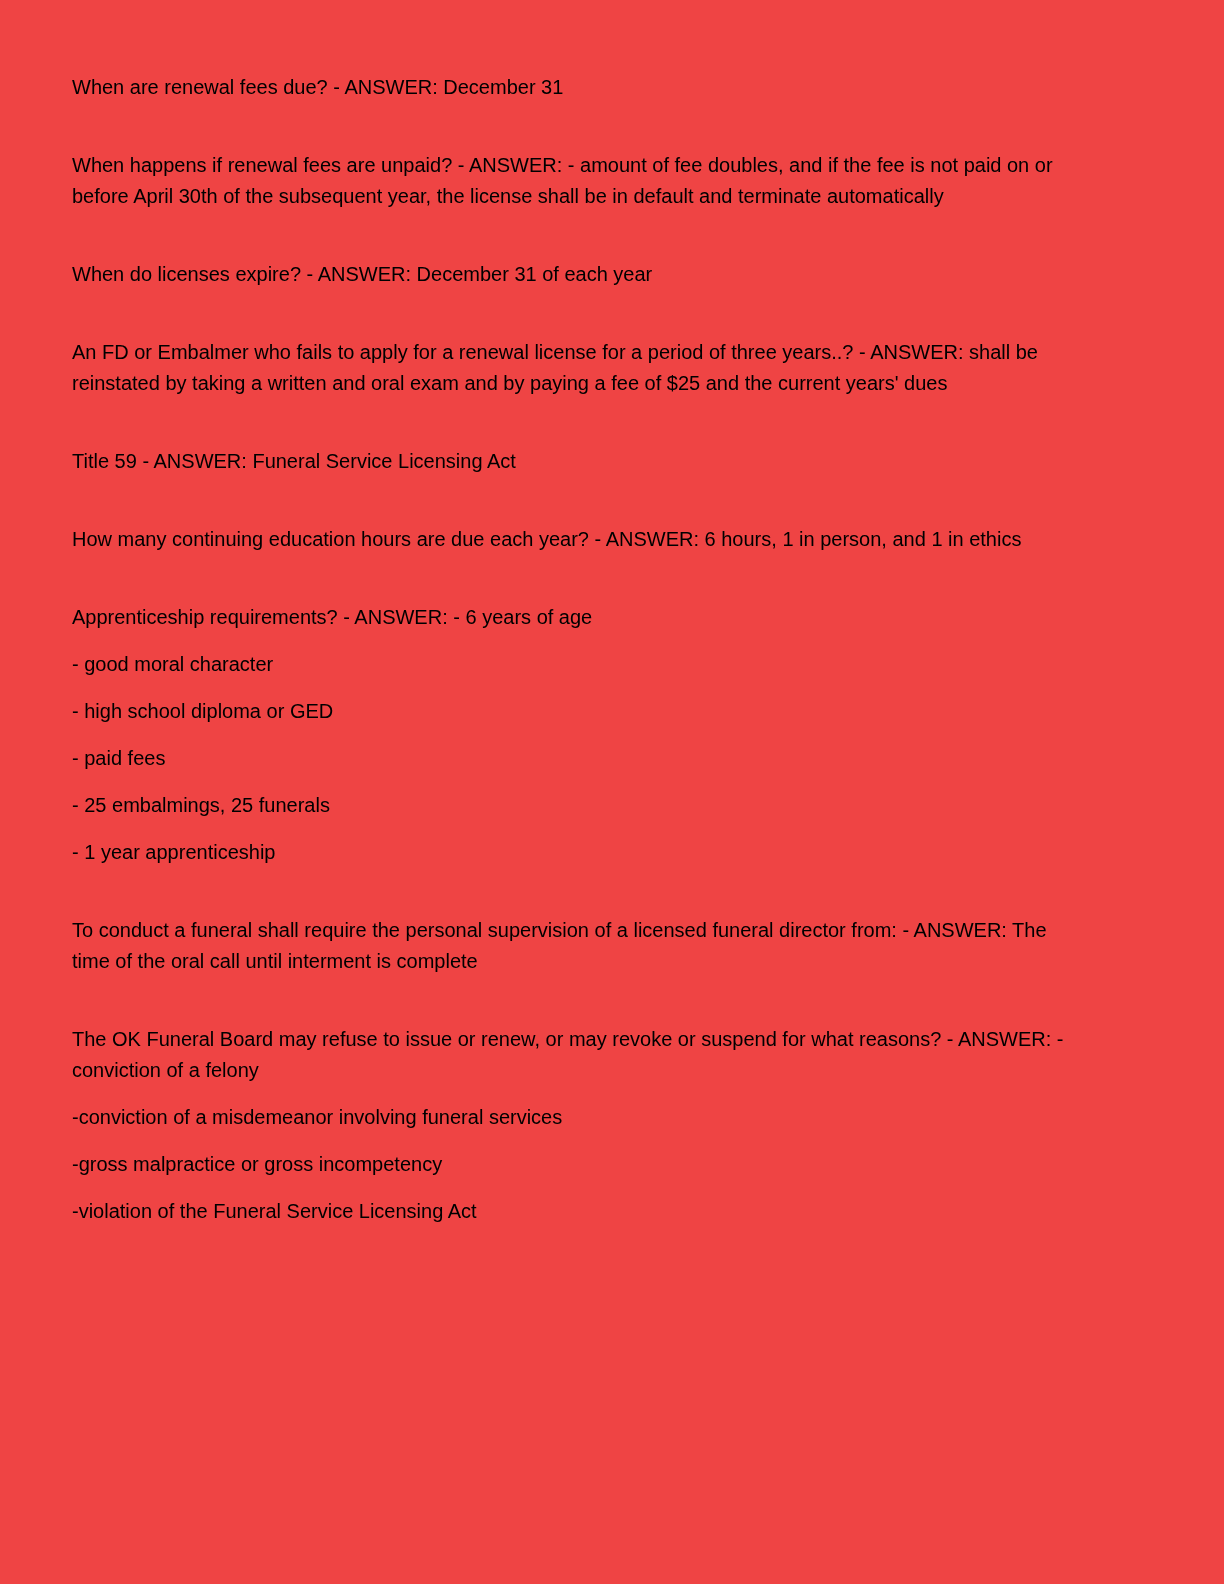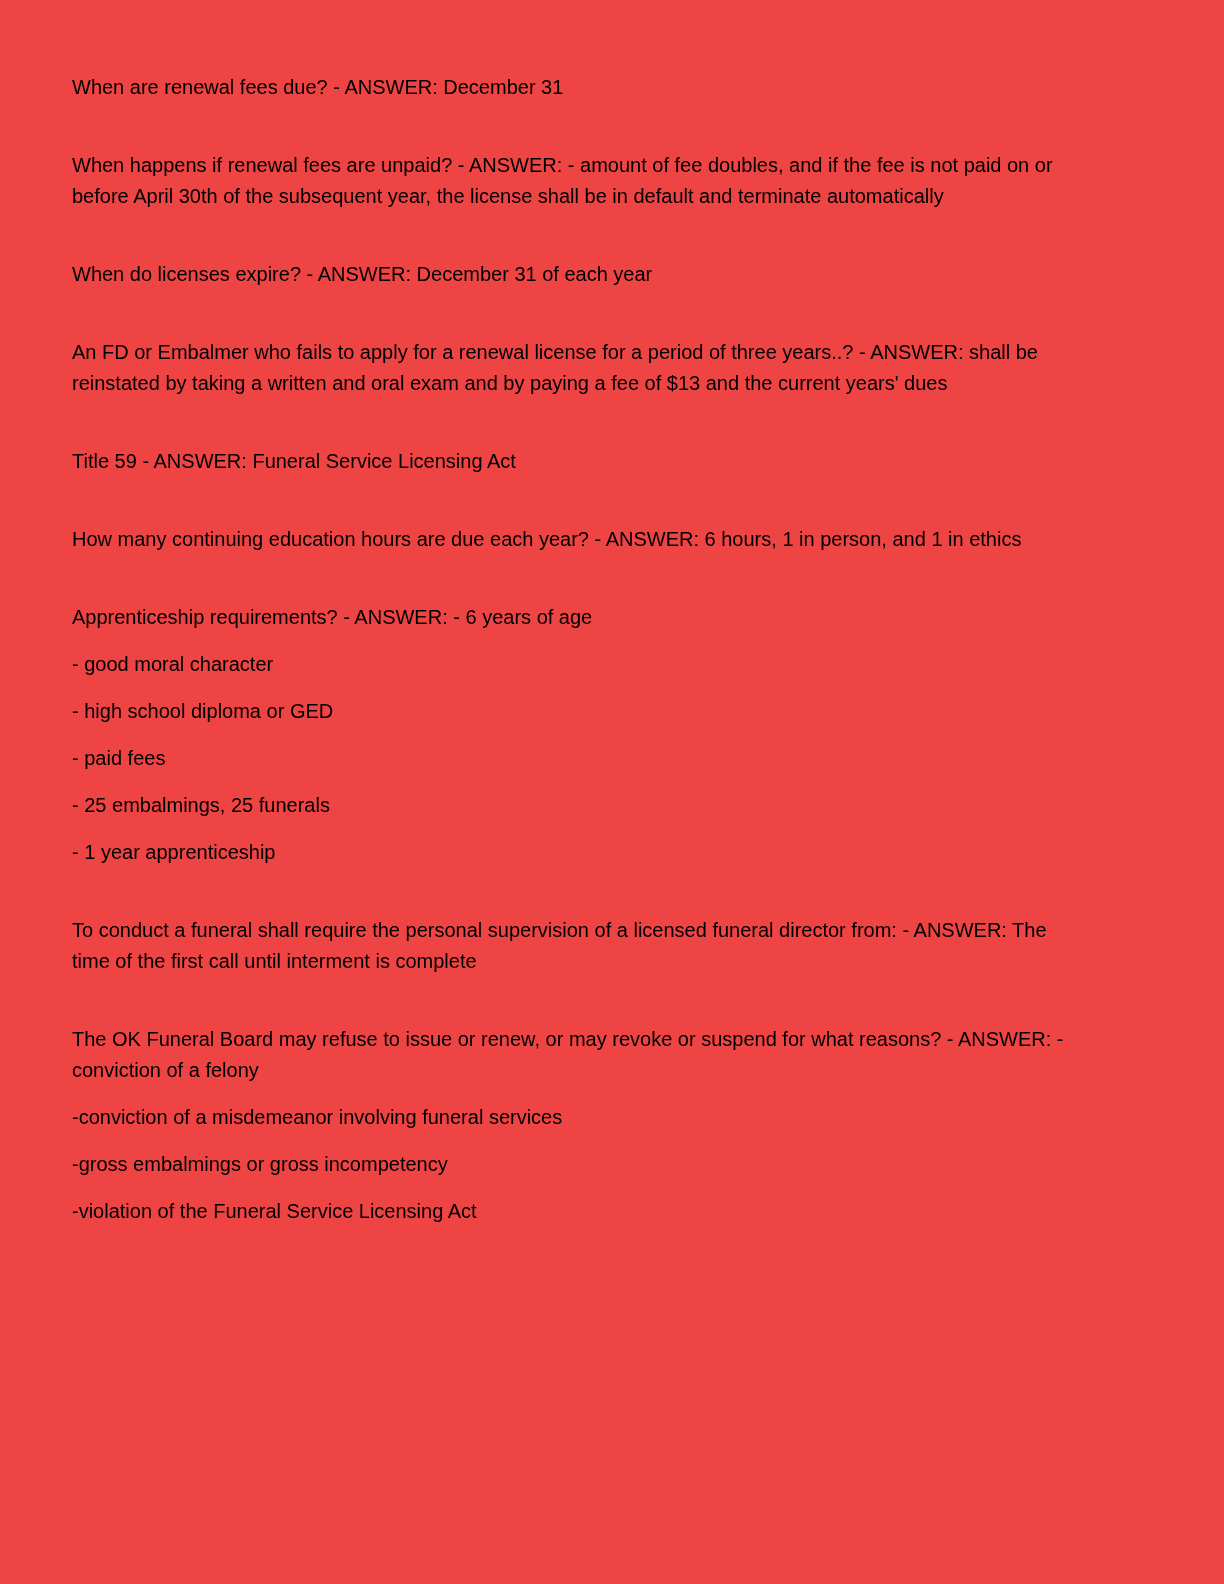--- a/index.html
+++ b/index.html
@@ -48,21 +48,21 @@
         </div>
       </div>
       <div class="block">
         <div class="paragraph">
           <div class="line">When do licenses expire? - ANSWER: December 31 of each year</div>
         </div>
       </div>
       <div class="block">
         <div class="paragraph">
           <div class="line">An FD or Embalmer who fails to apply for a renewal license for a period of three years..? - ANSWER: shall be</div>
-          <div class="line">reinstated by taking a written and oral exam and by paying a fee of $13 and the current years' dues</div>
+          <div class="line">reinstated by taking a written and oral exam and by paying a fee of $25 and the current years' dues</div>
         </div>
       </div>
       <div class="block">
         <div class="paragraph">
           <div class="line">Title 59 - ANSWER: Funeral Service Licensing Act</div>
         </div>
       </div>
       <div class="block">
         <div class="paragraph">
           <div class="line">How many continuing education hours are due each year? - ANSWER: 6 hours, 1 in person, and 1 in ethics</div>
@@ -84,32 +84,32 @@
         <div class="paragraph">
           <div class="line">- 25 embalmings, 25 funerals</div>
         </div>
         <div class="paragraph">
           <div class="line">- 1 year apprenticeship</div>
         </div>
       </div>
       <div class="block">
         <div class="paragraph">
           <div class="line">To conduct a funeral shall require the personal supervision of a licensed funeral director from: - ANSWER: The</div>
-          <div class="line">time of the first call until interment is complete</div>
+          <div class="line">time of the oral call until interment is complete</div>
         </div>
       </div>
       <div class="block">
         <div class="paragraph">
           <div class="line">The OK Funeral Board may refuse to issue or renew, or may revoke or suspend for what reasons? - ANSWER: -</div>
           <div class="line">conviction of a felony</div>
         </div>
         <div class="paragraph">
           <div class="line">-conviction of a misdemeanor involving funeral services</div>
         </div>
         <div class="paragraph">
-          <div class="line">-gross embalmings or gross incompetency</div>
+          <div class="line">-gross malpractice or gross incompetency</div>
         </div>
         <div class="paragraph">
           <div class="line">-violation of the Funeral Service Licensing Act</div>
         </div>
       </div>
     </div>
 </div>
 
 </body></html>

